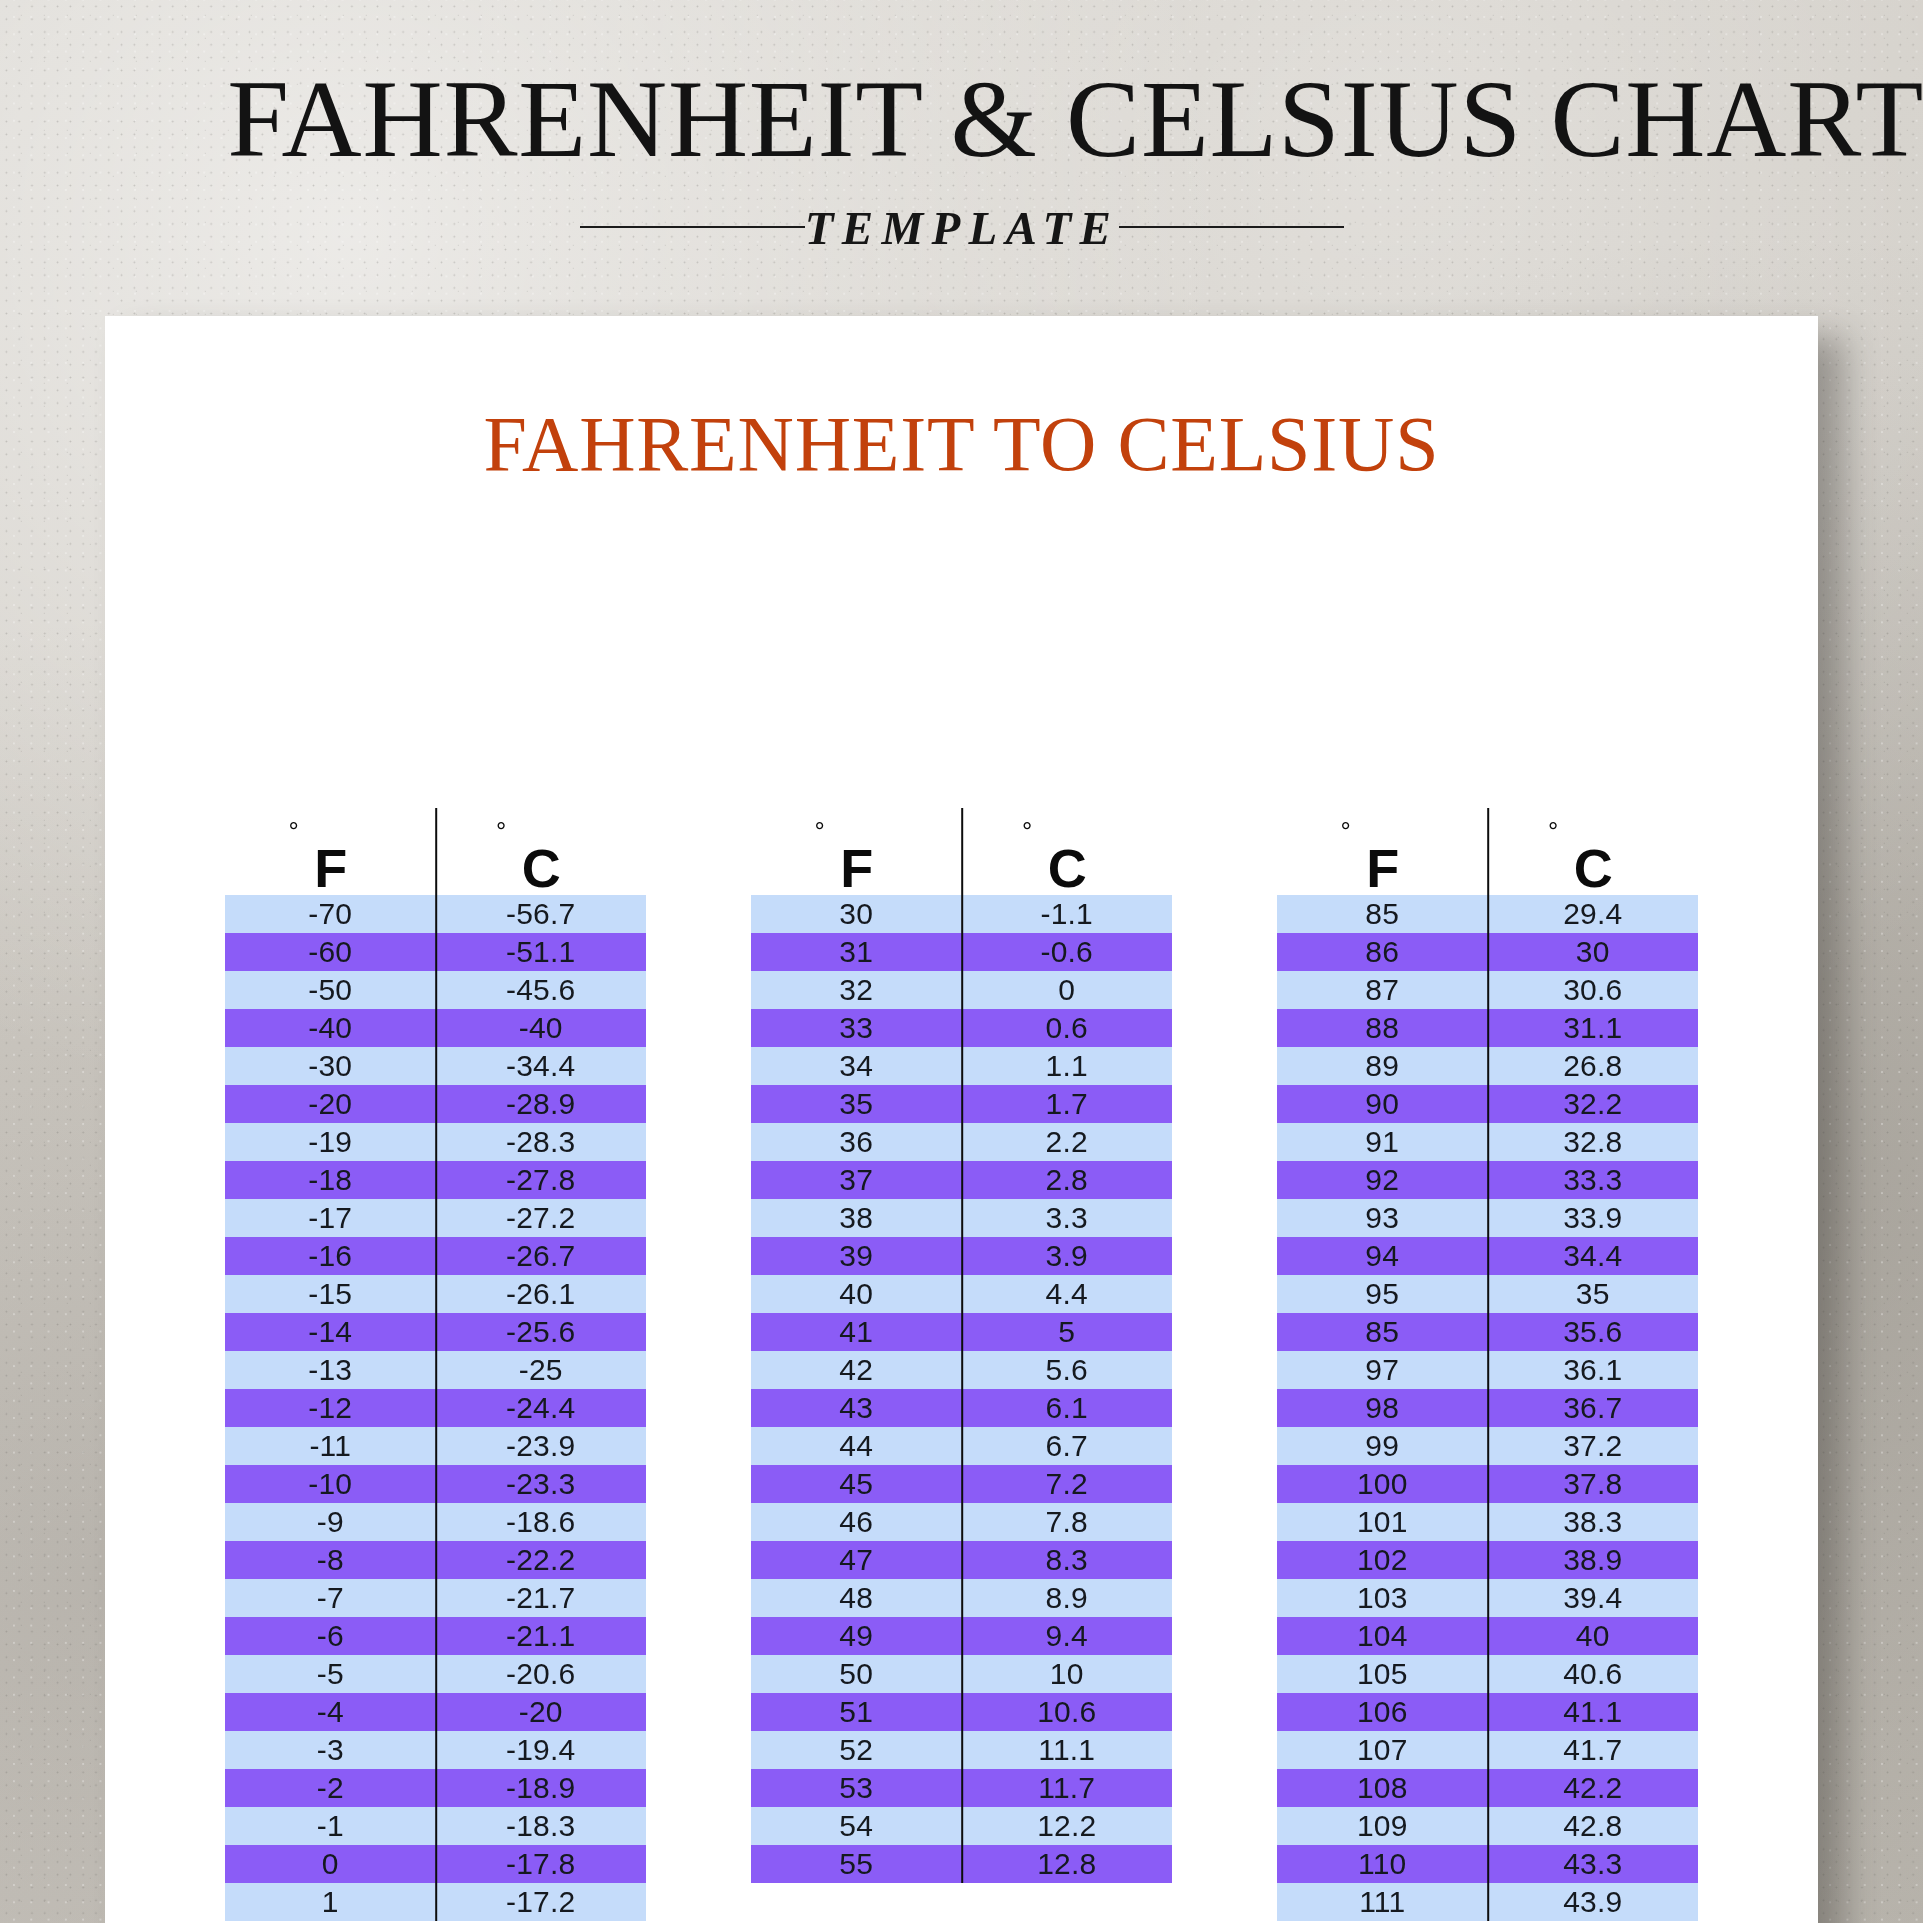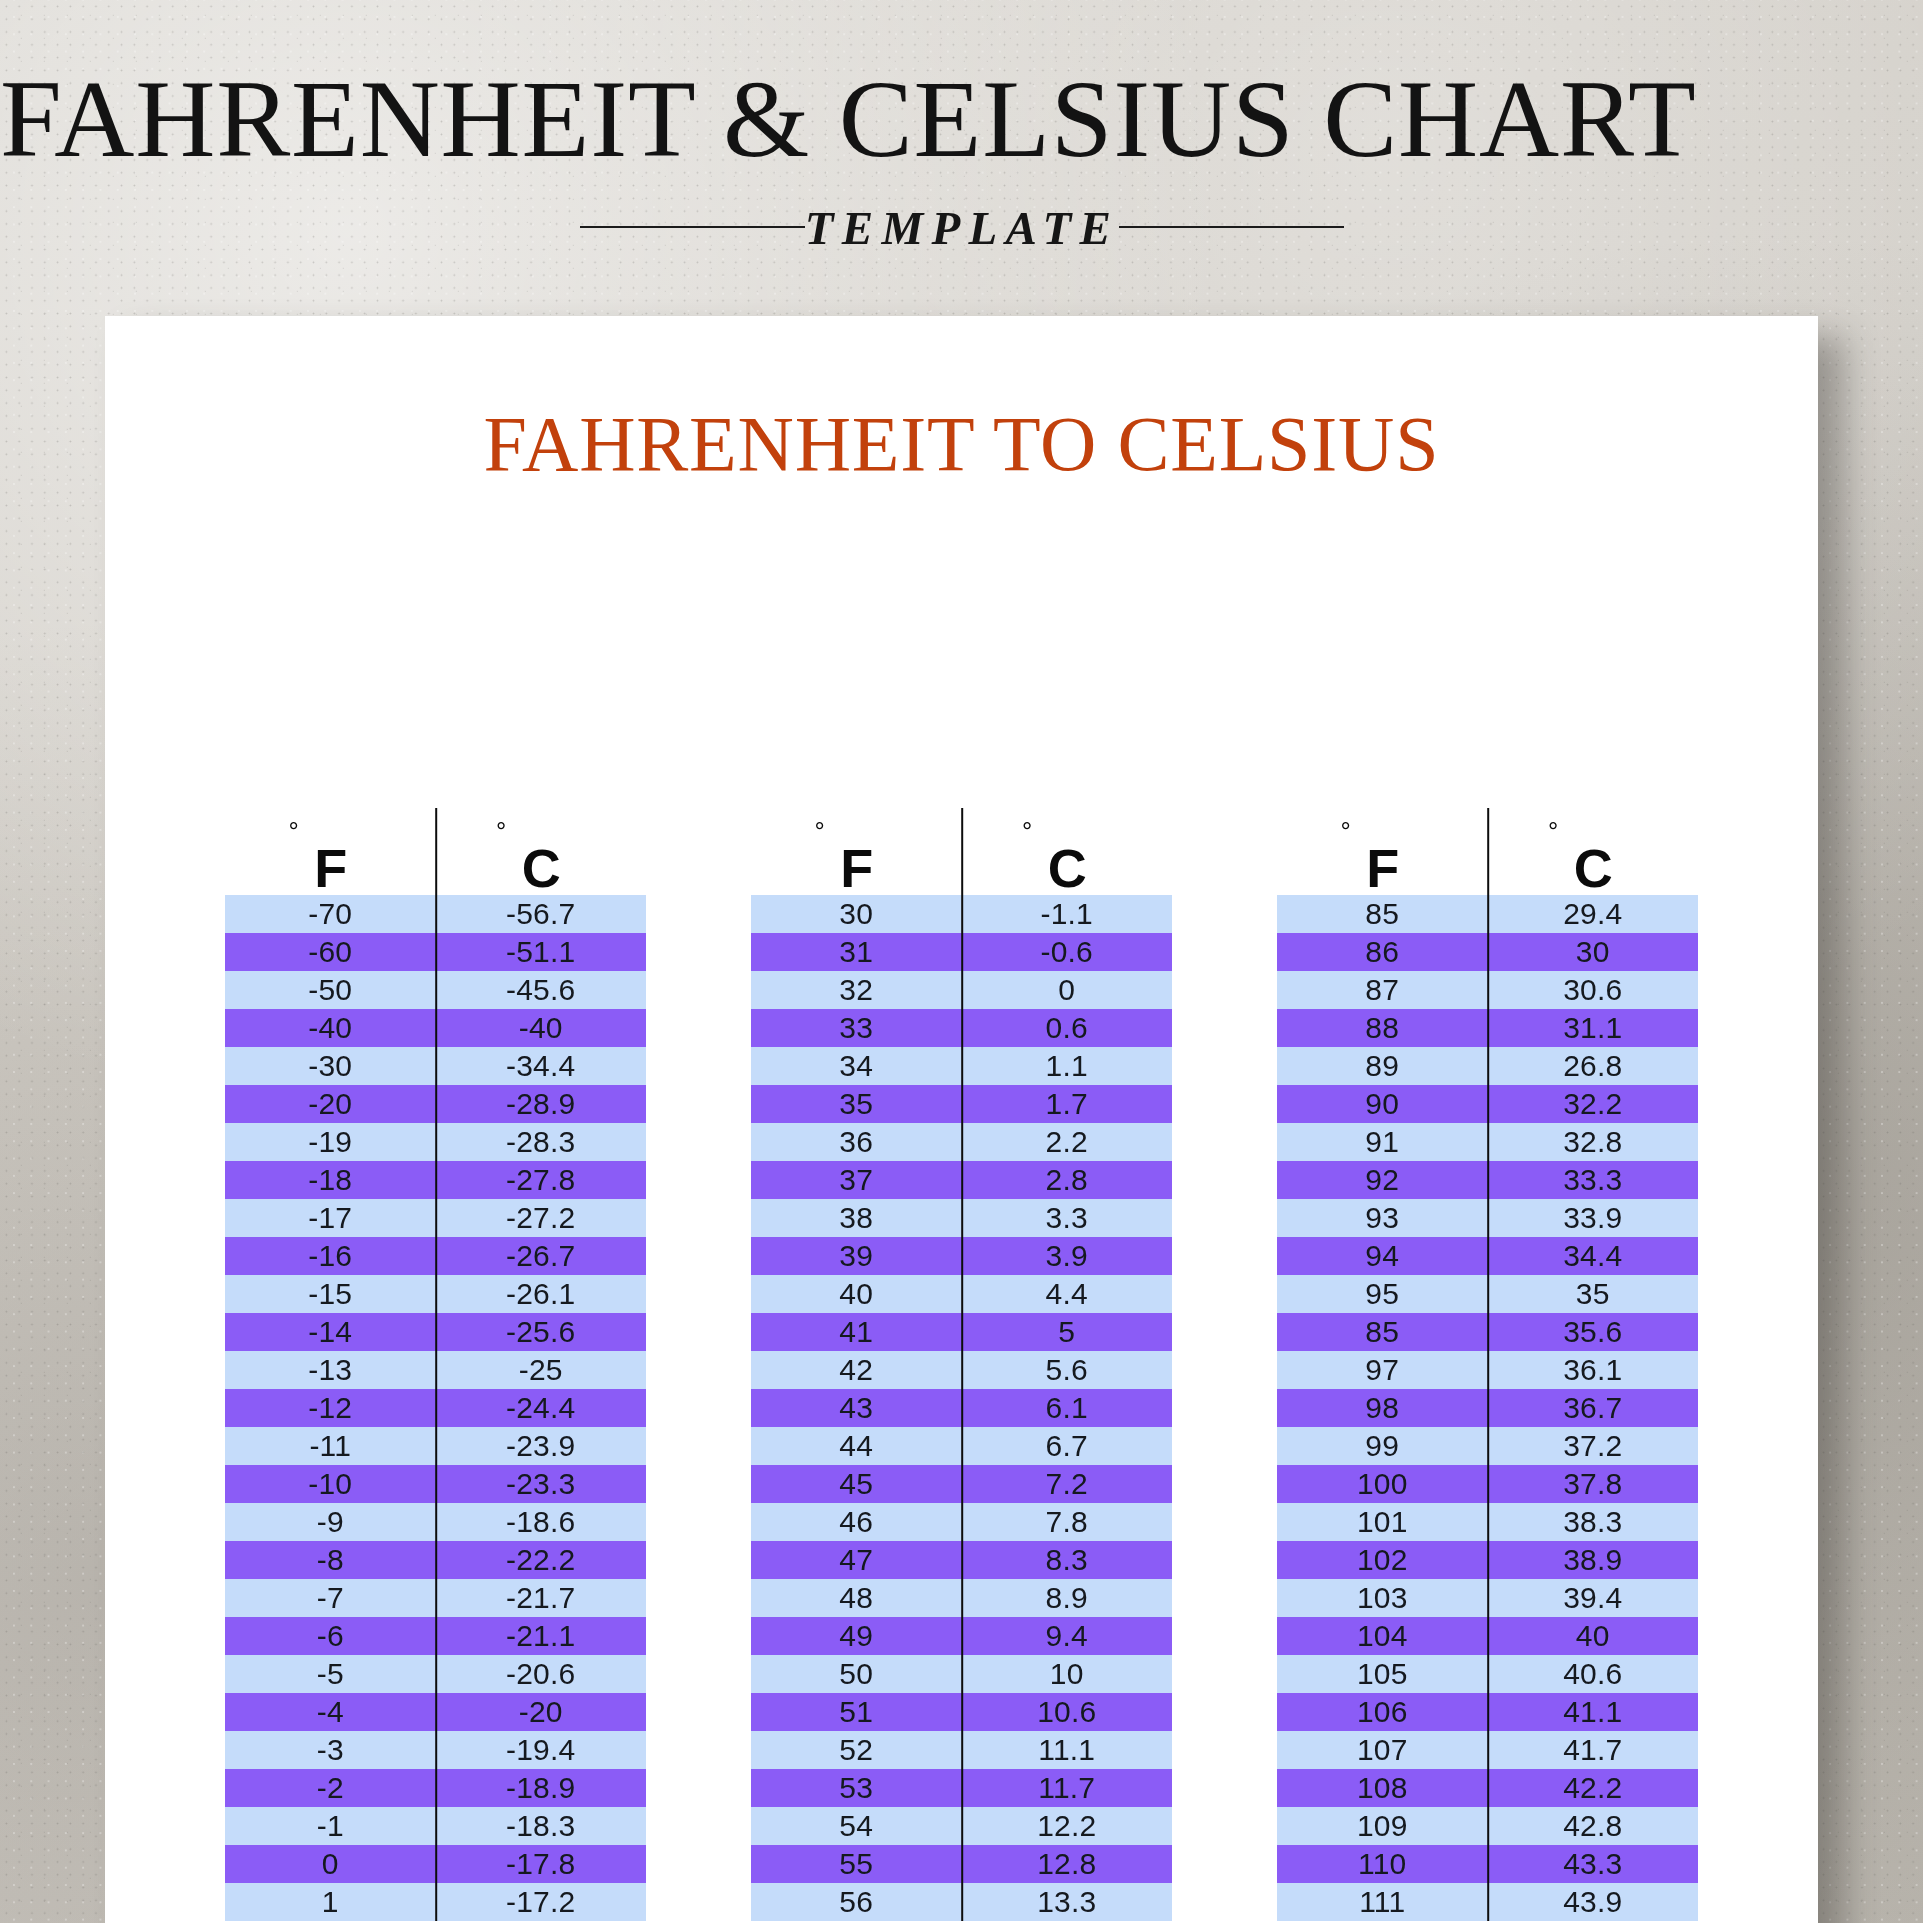--- a/index.html
+++ b/index.html
@@ -40,21 +40,21 @@
     background-size: 12.8px 12.8px, 17.3px 17.3px, 23px 23px;
     background-position: 0 0, 5.3px 8.3px, 9.8px 3.8px;
   }
 
   
   .head-wrap {
     position: absolute;
     top: 66px;
     left: 0;
     width: 1924px;
-    text-align: left;
+    text-align: right;
   }
   .main-title {
     font-family: "Liberation Serif", serif;
     font-size: 111px;
     line-height: 0.96;
     letter-spacing: 0.8px;
     color: #131313;
     font-weight: 400;
     white-space: nowrap;
     transform: scaleX(1.0);
@@ -436,24 +436,20 @@
               <div class="c">11.7</div>
             </div>
             <div class="row blue">
               <div class="c">54</div>
               <div class="c">12.2</div>
             </div>
             <div class="row cream">
               <div class="c">55</div>
               <div class="c">12.8</div>
             </div>
-            <div class="row blue">
-              <div class="c">56</div>
-              <div class="c">13.3</div>
-            </div>
           </div>
       </div>
 
       <div class="group">
         <div class="hdr">
           <div class="hdr-rule"></div>
           <div class="cell">
             <span class="deg"><span class="sup">°</span><span>F</span></span>
           </div>
           <div class="cell">

